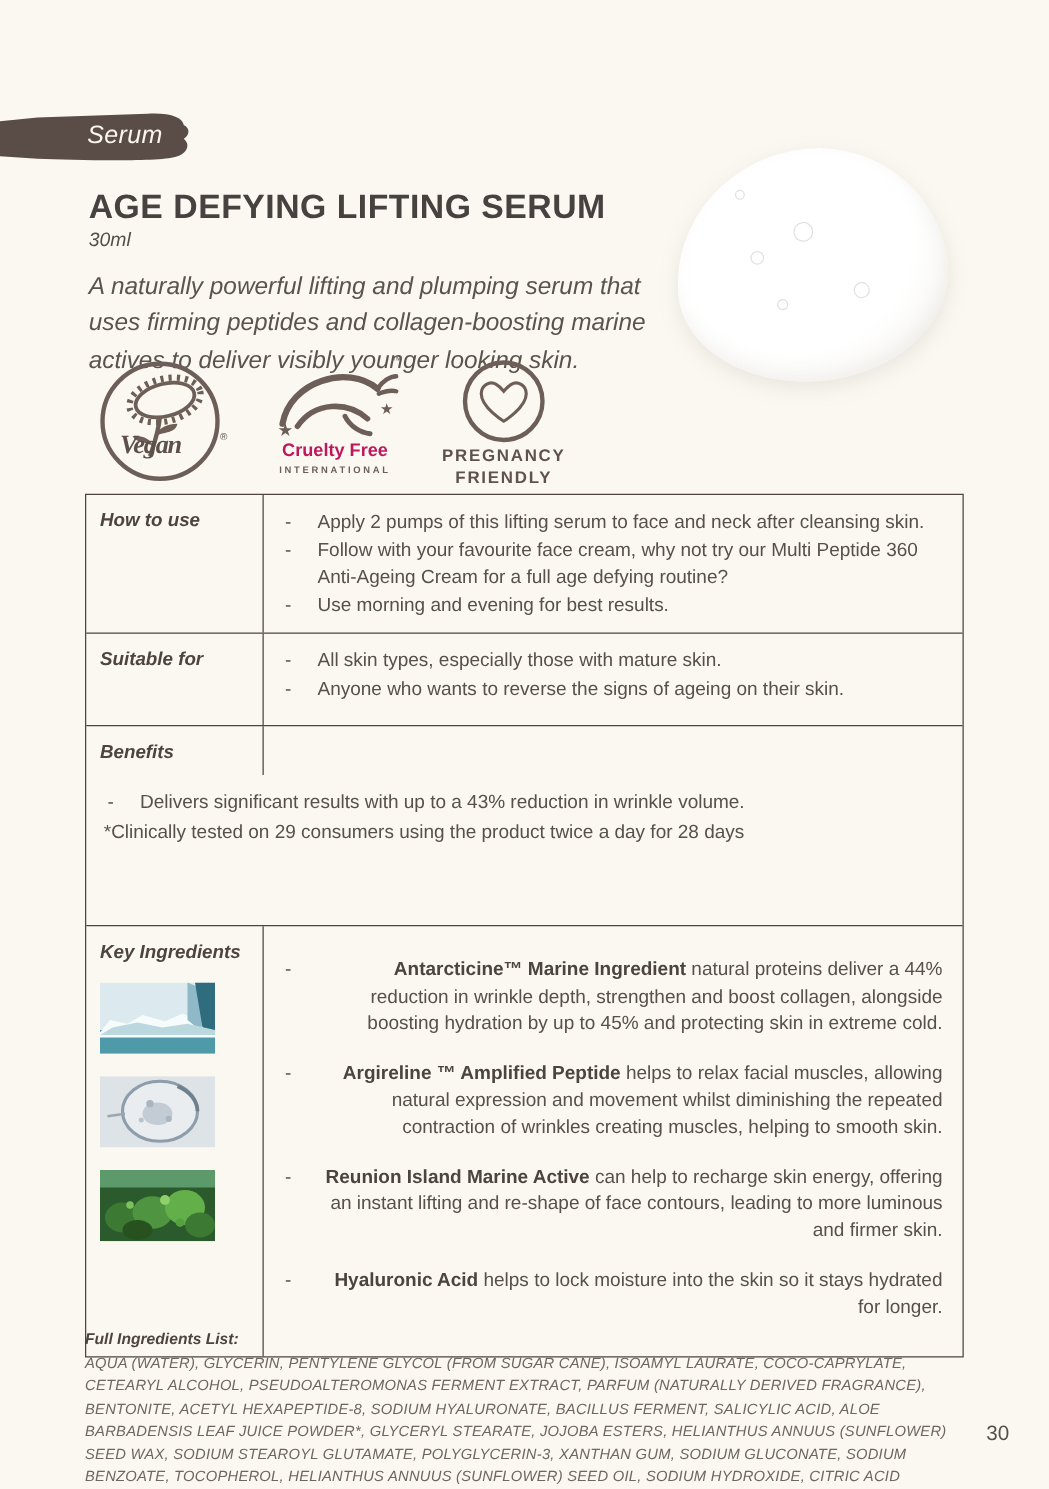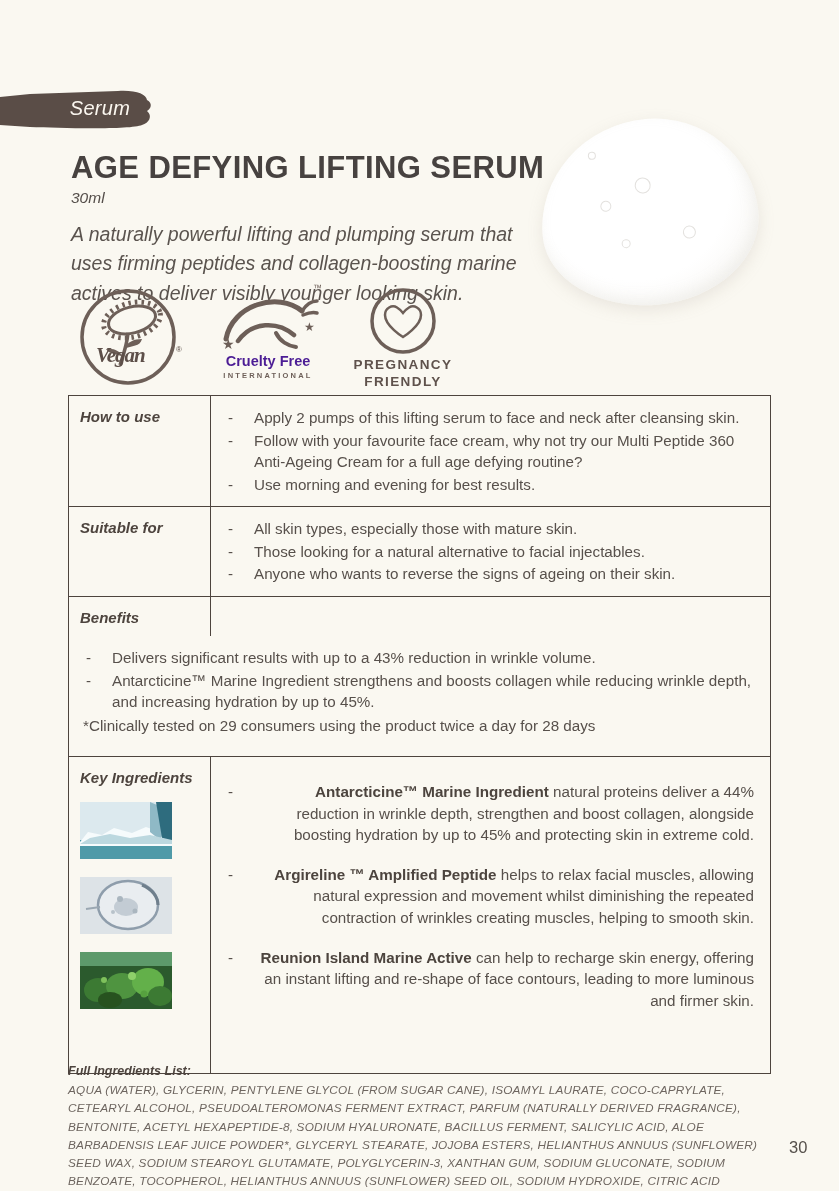--- a/index.html
+++ b/index.html
@@ -14,21 +14,21 @@
   
   .tab-wrap{position:absolute;left:0;top:90px;width:156px;height:42px;}
   .tab-wrap svg{position:absolute;left:0;top:0;}
   .tab-label{
     position:absolute;left:52px;top:7px;width:96px;text-align:center;
     font-size:20px;font-style:italic;color:#fbf7f0;letter-spacing:.3px;
   }
   
   .header{position:absolute;left:71px;top:150px;width:480px;}
   .title{
-    margin:0;font-size:31px;font-weight:bold;color:#474240;
+    margin:0;font-size:27px;font-weight:bold;color:#474240;
     letter-spacing:.4px;
   }
   .volume{margin-top:3px;font-size:15.5px;font-style:italic;color:#544e4a;}
   .description{
     margin-top:13px;font-size:19.5px;font-style:italic;color:#5a534e;
     line-height:1.5;width:468px;
   }
   
   .blob{
     position:absolute;left:541px;top:119px;width:217px;height:186px;
@@ -52,21 +52,21 @@
   .badge-vegan{width:118px;height:104px;}
   .vegan-word{
     position:absolute;left:24px;top:56px;font-family:"Liberation Serif",serif;
     font-weight:bold;font-size:21px;color:#5d4f49;letter-spacing:-1px;font-style:italic;
   }
   .vegan-reg{position:absolute;left:104px;top:58px;font-size:8px;color:#5d4f49;}
   .badge-cruelty{width:104px;height:104px;margin-left:26px;position:relative;}
   .cf-tm{position:absolute;right:-2px;top:-4px;font-size:9px;color:#6d5f58;}
   .cf-label{
     position:absolute;left:0;right:0;top:66px;text-align:center;
-    font-weight:bold;font-size:14.5px;color:#4c1d95;
+    font-weight:bold;font-size:14.5px;color:#be185d;
   }
   .cf-sub{
     position:absolute;left:0;right:0;top:84px;text-align:center;
     font-size:7.5px;font-weight:bold;letter-spacing:2.2px;color:#6d5f58;
   }
   .badge-pregnancy{width:98px;height:104px;margin-left:34px;position:relative;font-weight:bold;}
   .pf-line{
     text-align:center;font-size:13.5px;letter-spacing:1.4px;color:#5f524c;line-height:1.25;
   }
   .pf-text{position:absolute;left:-6px;right:-6px;top:70px;}
@@ -209,47 +209,39 @@
   <div class="trow row-suitable">
     <div class="cell-label">Suitable for</div>
     <div class="cell-content">
       <ul class="dash-list">
 
           <li>
             <span class="dash-marker"></span>
             <span class="b-text">All skin types, especially those with mature skin.</span>
           </li>
 
-          <li>
-            <span class="dash-marker"></span>
-            <span class="b-text">Those looking for a natural alternative to facial injectables.</span>
-          </li>
 
           <li>
             <span class="dash-marker"></span>
             <span class="b-text">Anyone who wants to reverse the signs of ageing on their skin.</span>
           </li>
         </ul>
     </div>
   </div>
 
   <div class="trow row-benefits">
     <div class="cell-label">Benefits</div>
     <div class="cell-content">
       <ul class="dash-list">
 
           <li>
             <span class="dash-marker"></span>
             <span class="b-text">Delivers significant results with up to a 43% reduction in wrinkle volume.</span>
           </li>
 
-          <li>
-            <span class="dash-marker"></span>
-            <span class="b-text">Antarcticine™ Marine Ingredient strengthens and boosts collagen while reducing wrinkle depth, and increasing hydration by up to 45%.</span>
-          </li>
 
         </ul>
       <div class="footnote">*Clinically tested on 29 consumers using the product twice a day for 28 days</div>
     </div>
   </div>
 
   <div class="trow row-keyingredients">
     <div class="cell-label">
       <div>Key Ingredients</div>
       <div class="ki-images">
@@ -302,20 +294,26 @@
             </div>
           </li>
 
           <li>
             <span class="dash-marker"></span>
             <div class="ki-text">
               <span class="ki-bold">Reunion Island Marine Active</span><span> can help to recharge skin energy, offering an instant lifting and re-shape of face contours, leading to more luminous and firmer skin.</span>
             </div>
           </li>
 
+          <li>
+            <span class="dash-marker"></span>
+            <div class="ki-text">
+              <span class="ki-bold">Hyaluronic Acid</span><span> helps to lock moisture into the skin so it stays hydrated for longer.</span>
+            </div>
+          </li>
         </ul>
     </div>
   </div>
 
 </div>
 
 <div class="footer-ing">
   <div class="ing-label">Full Ingredients List:</div>
   <div class="ing-text">AQUA (WATER), GLYCERIN, PENTYLENE GLYCOL (FROM SUGAR CANE), ISOAMYL LAURATE, COCO-CAPRYLATE, CETEARYL ALCOHOL, PSEUDOALTEROMONAS FERMENT EXTRACT, PARFUM (NATURALLY DERIVED FRAGRANCE), BENTONITE, ACETYL HEXAPEPTIDE-8, SODIUM HYALURONATE, BACILLUS FERMENT, SALICYLIC ACID, ALOE BARBADENSIS LEAF JUICE POWDER*, GLYCERYL STEARATE, JOJOBA ESTERS, HELIANTHUS ANNUUS (SUNFLOWER) SEED WAX, SODIUM STEAROYL GLUTAMATE, POLYGLYCERIN-3, XANTHAN GUM, SODIUM GLUCONATE, SODIUM BENZOATE, TOCOPHEROL, HELIANTHUS ANNUUS (SUNFLOWER) SEED OIL, SODIUM HYDROXIDE, CITRIC ACID</div>
 </div>

